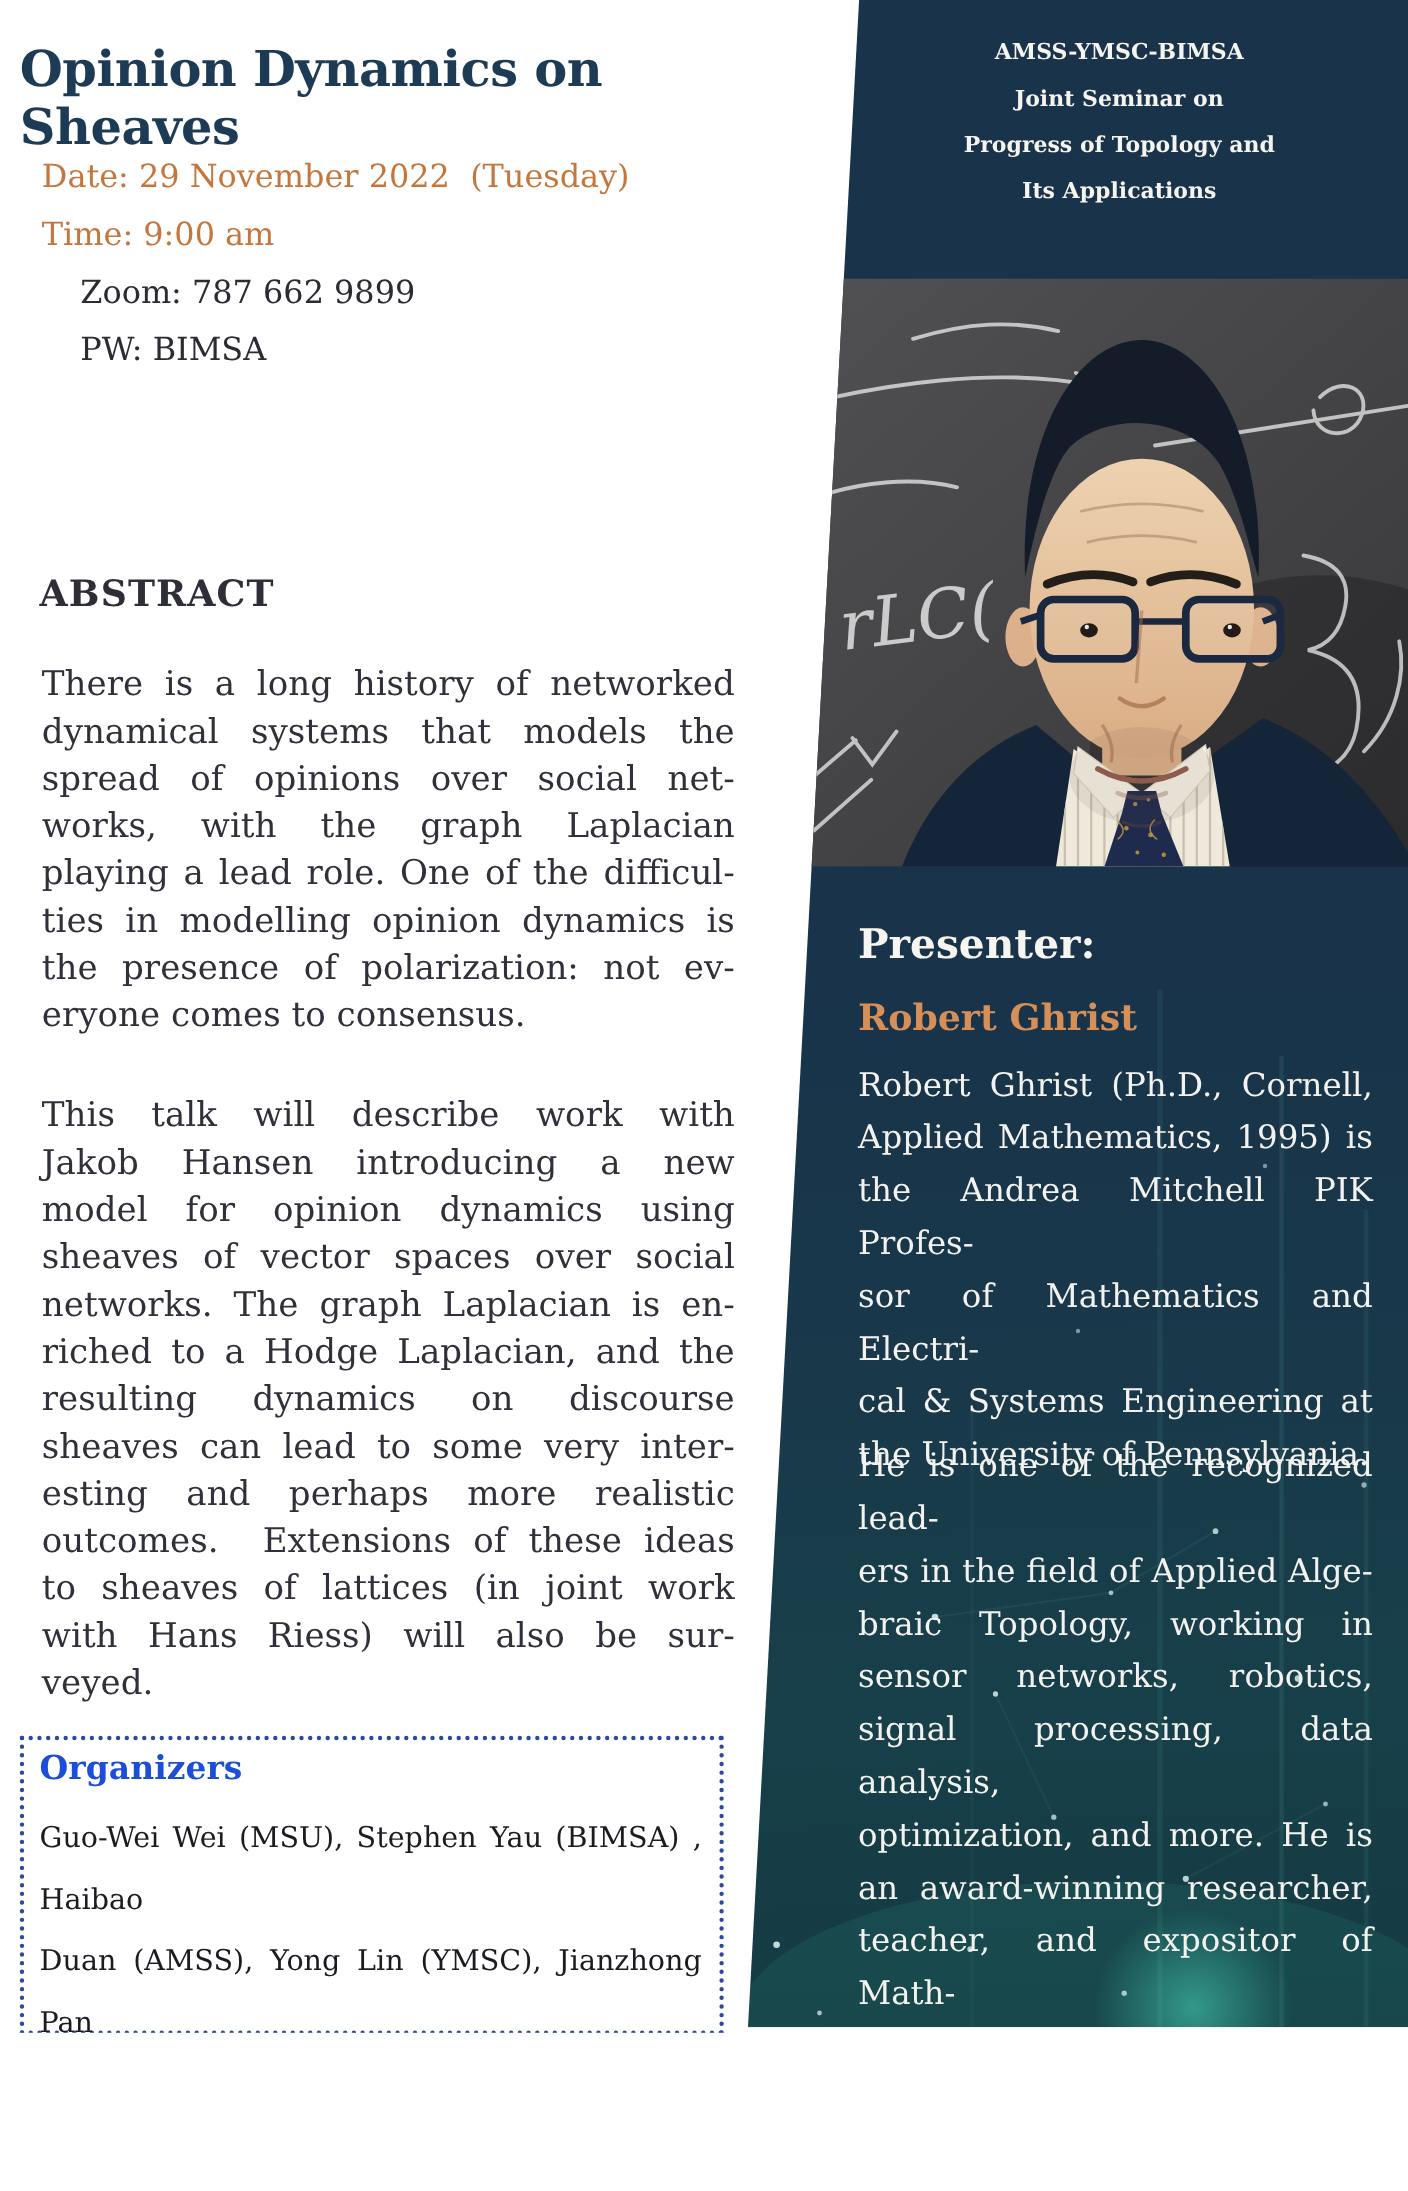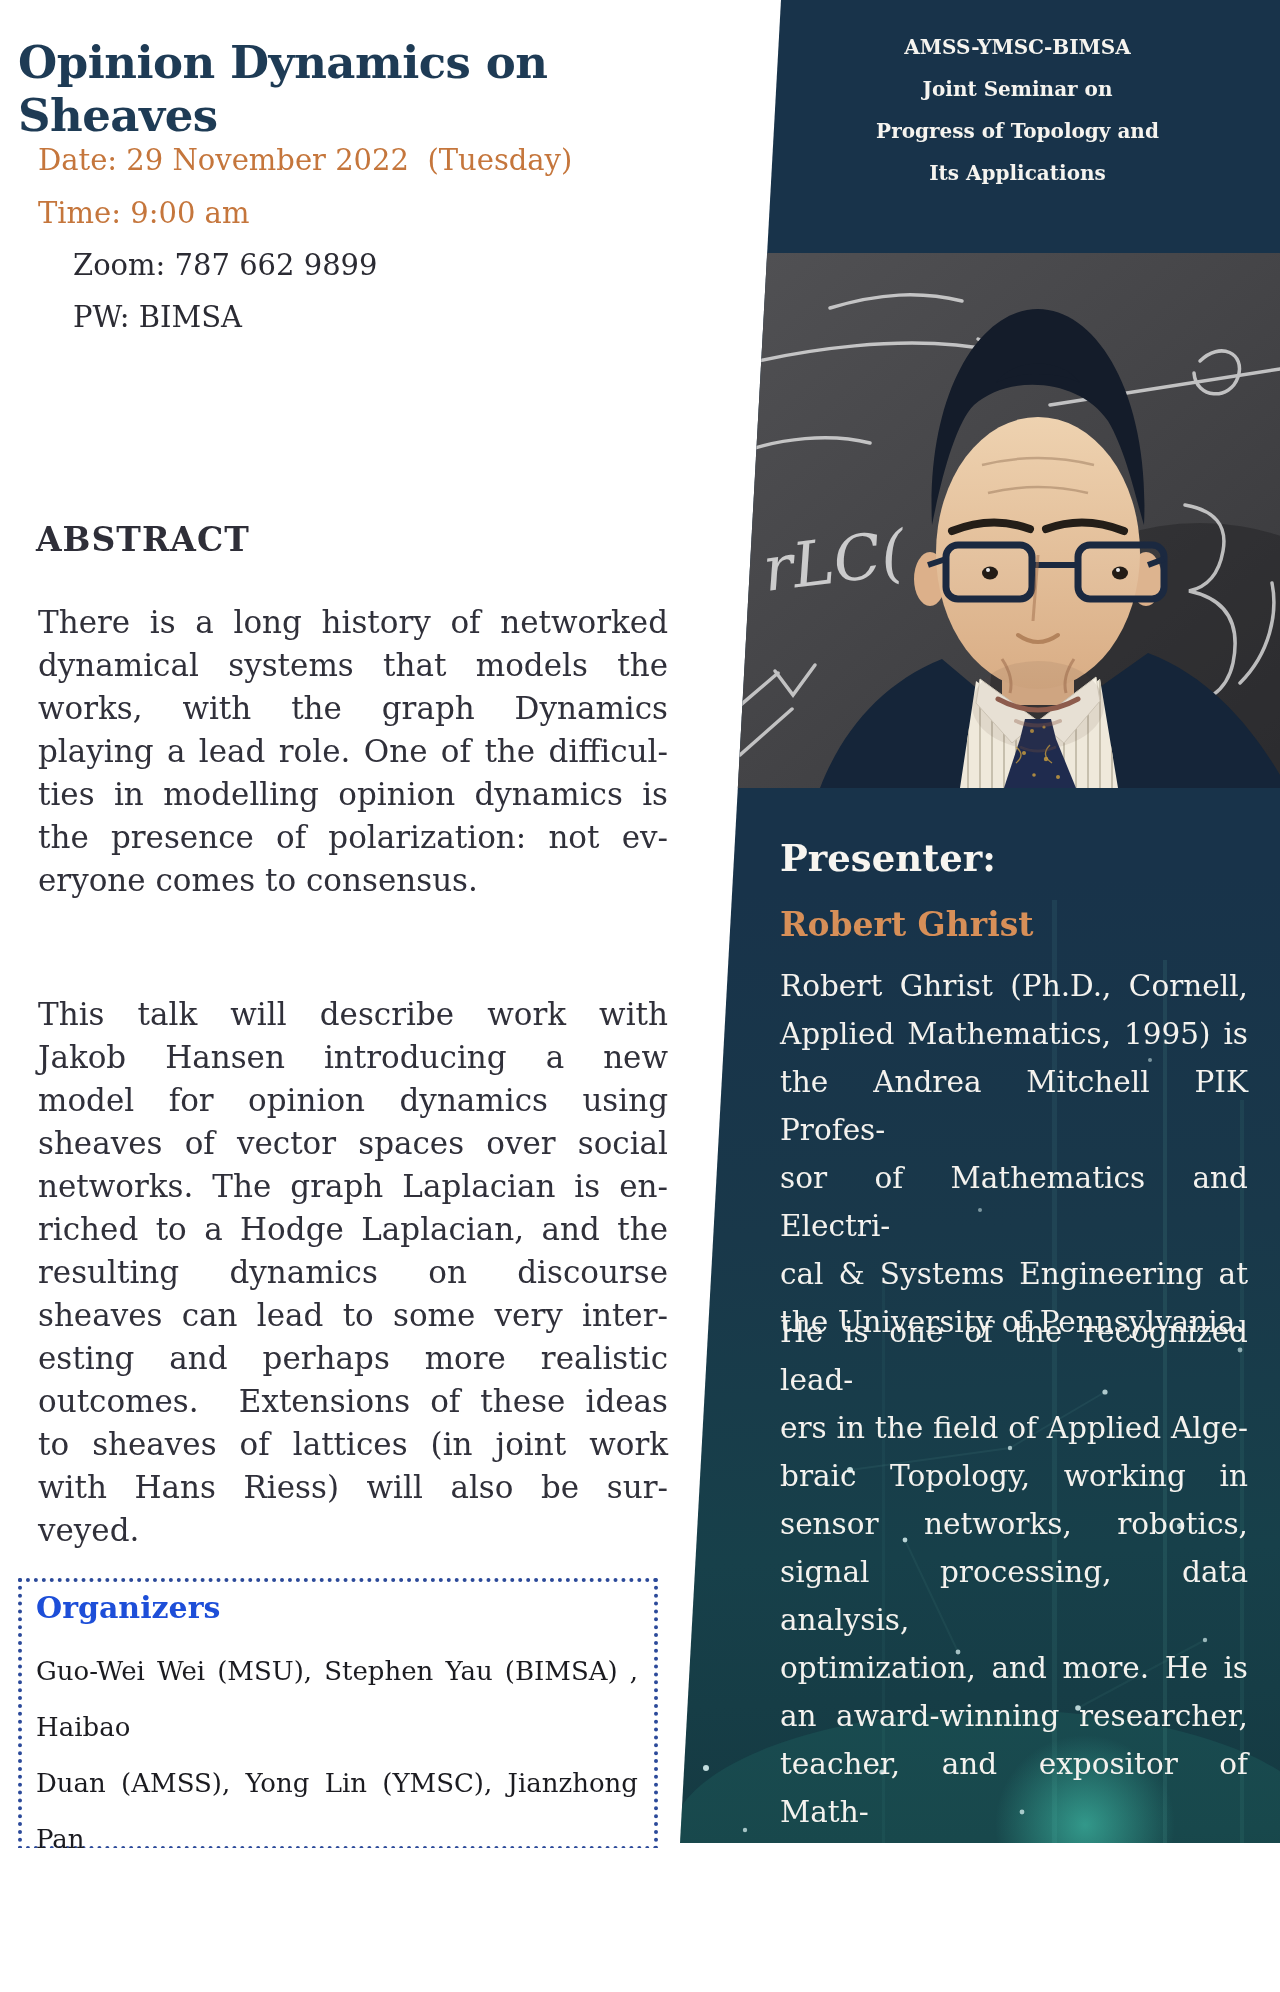--- a/index.html
+++ b/index.html
@@ -231,21 +231,22 @@
 
   <div class="detail orange" style="top:143px">Date: 29 November 2022  (Tuesday)</div>
   <div class="detail orange" style="top:196px">Time: 9:00 am</div>
   <div class="detail dark" style="top:248px">Zoom: 787 662 9899</div>
   <div class="detail dark" style="top:300px">PW: BIMSA</div>
 
   <div class="abstract-heading">ABSTRACT</div>
   <div class="abstract-par abstract-p1 jlines">
       <div>There is a long history of networked</div>
       <div>dynamical systems that models the</div>
-      <div>works, with the graph Dynamics</div>
+      <div>spread of opinions over social net-</div>
+      <div>works, with the graph Laplacian</div>
       <div>playing a lead role. One of the difficul-</div>
       <div>ties in modelling opinion dynamics is</div>
       <div>the presence of polarization: not ev-</div>
       <div>eryone comes to consensus.</div>
     </div>
   <div class="abstract-par abstract-p2 jlines">
       <div>This talk will describe work with</div>
       <div>Jakob Hansen introducing a new</div>
       <div>model for opinion dynamics using</div>
       <div>sheaves of vector spaces over social</div>

